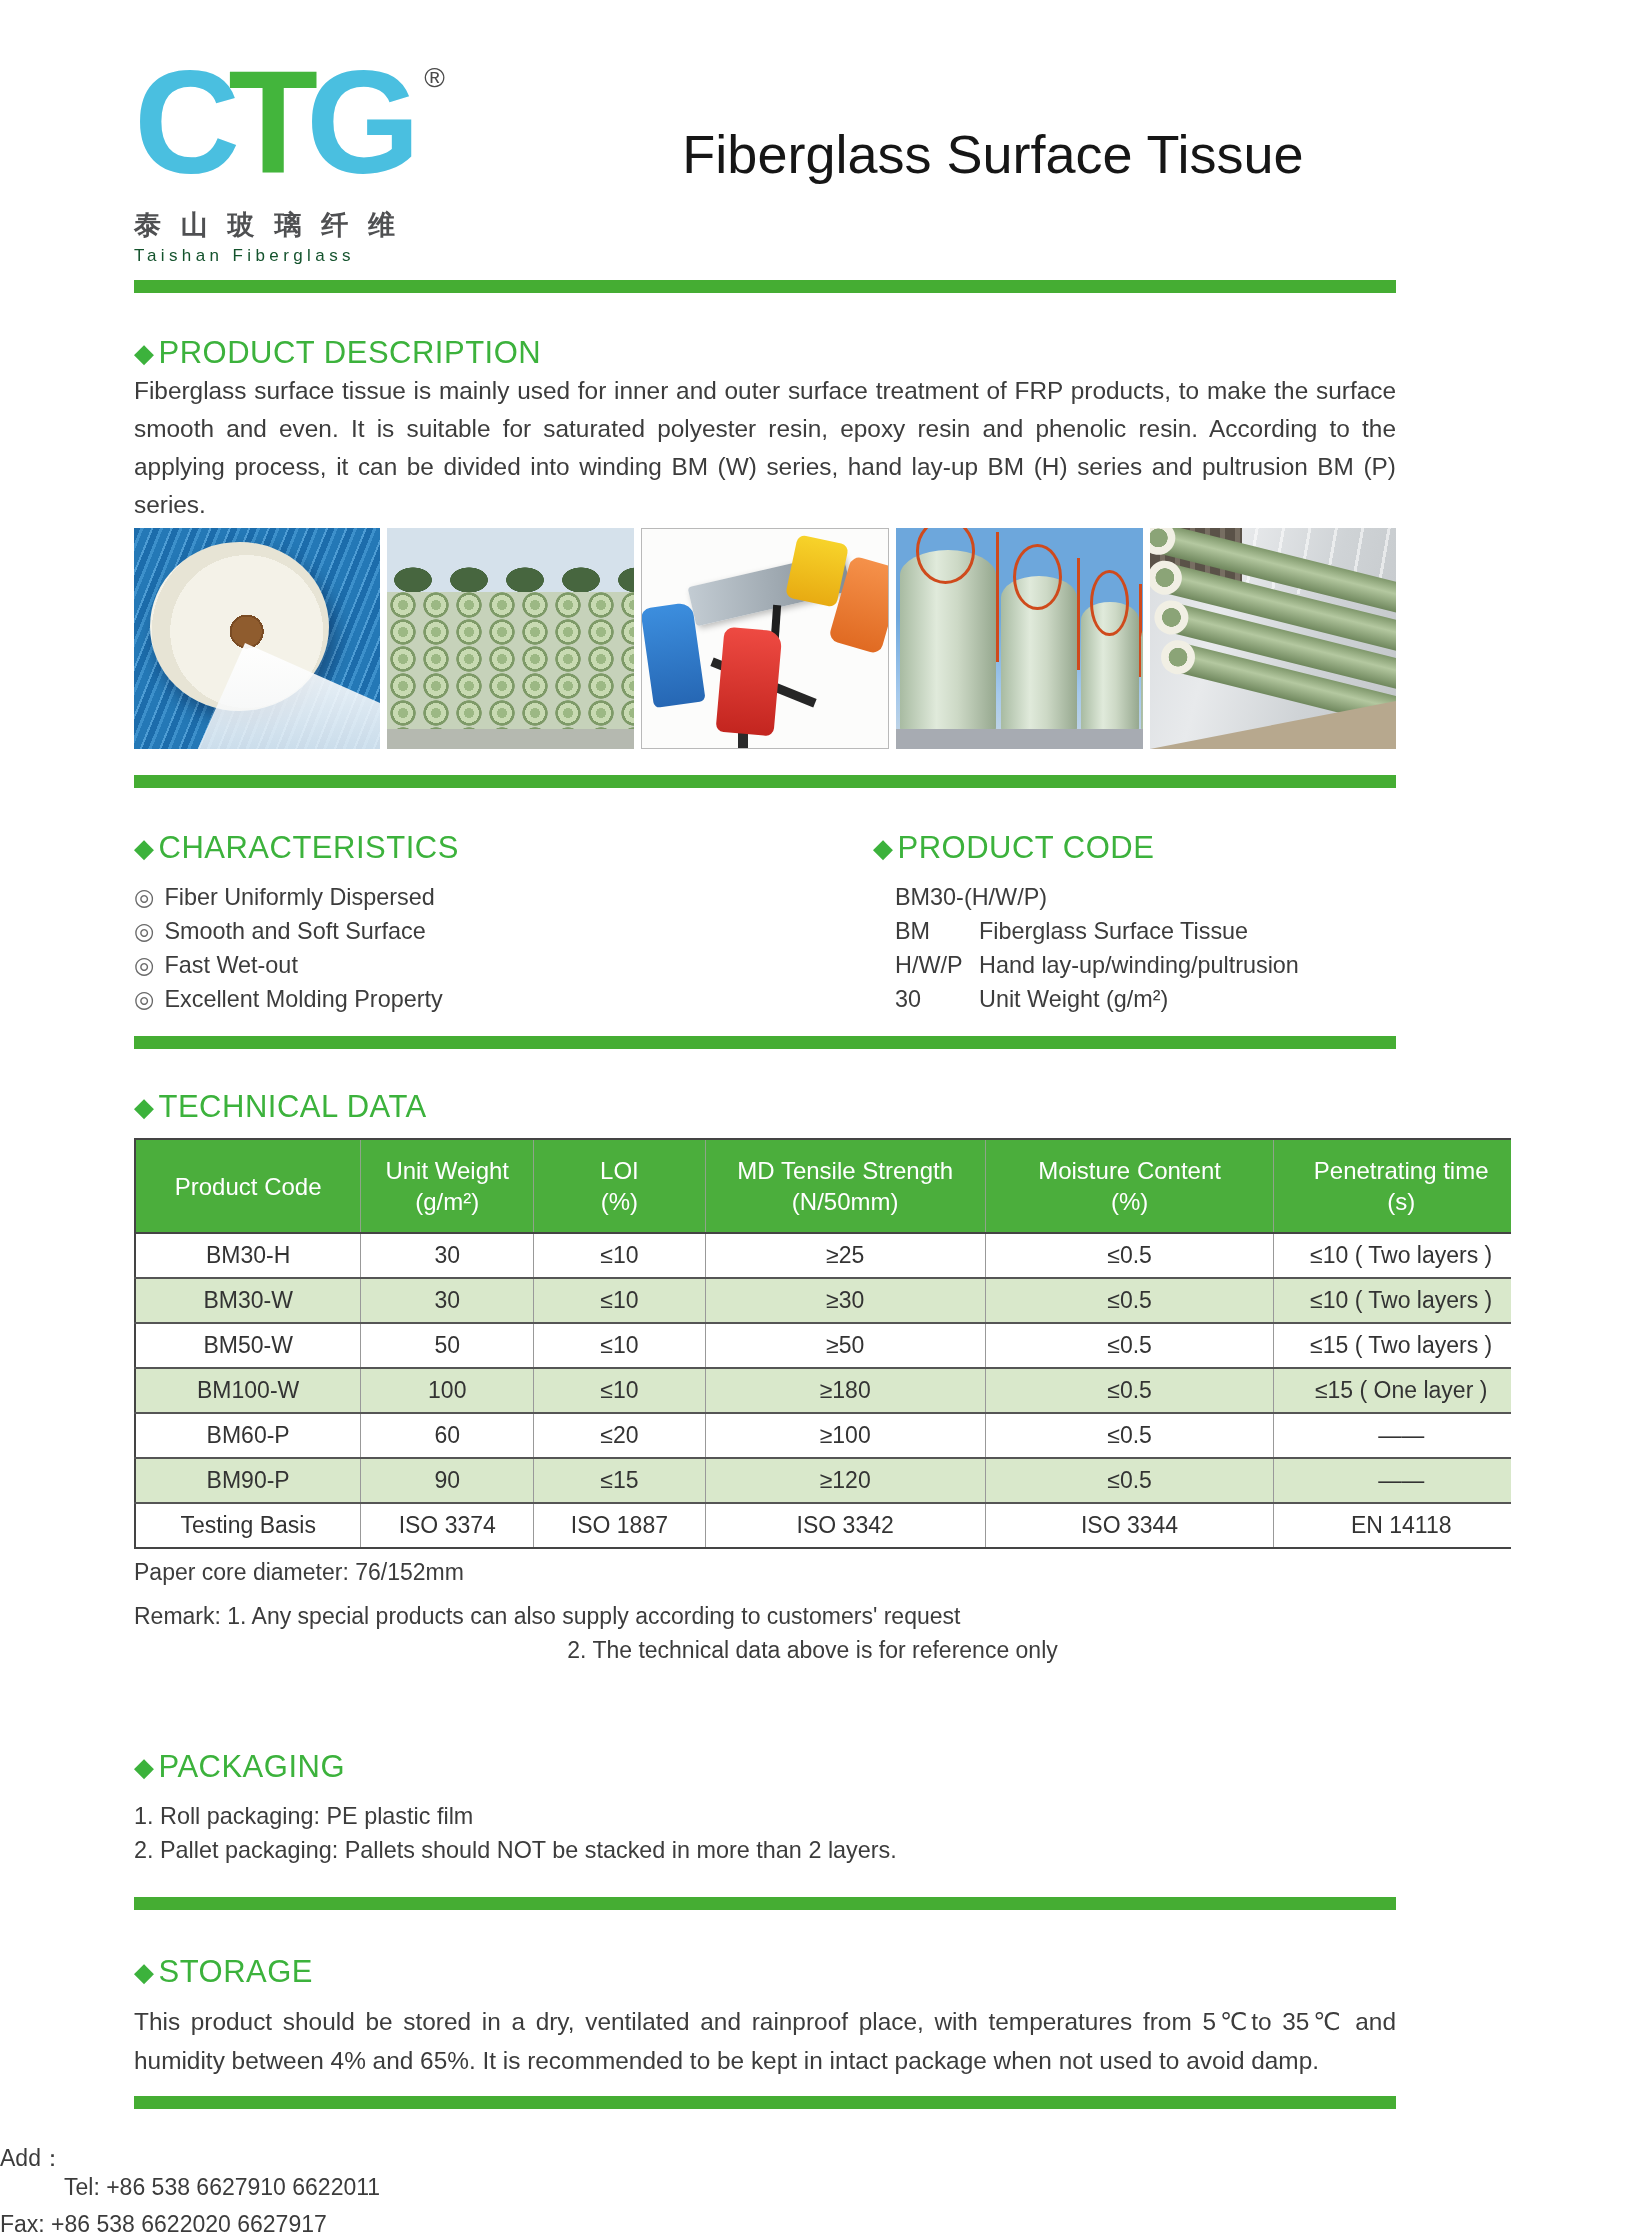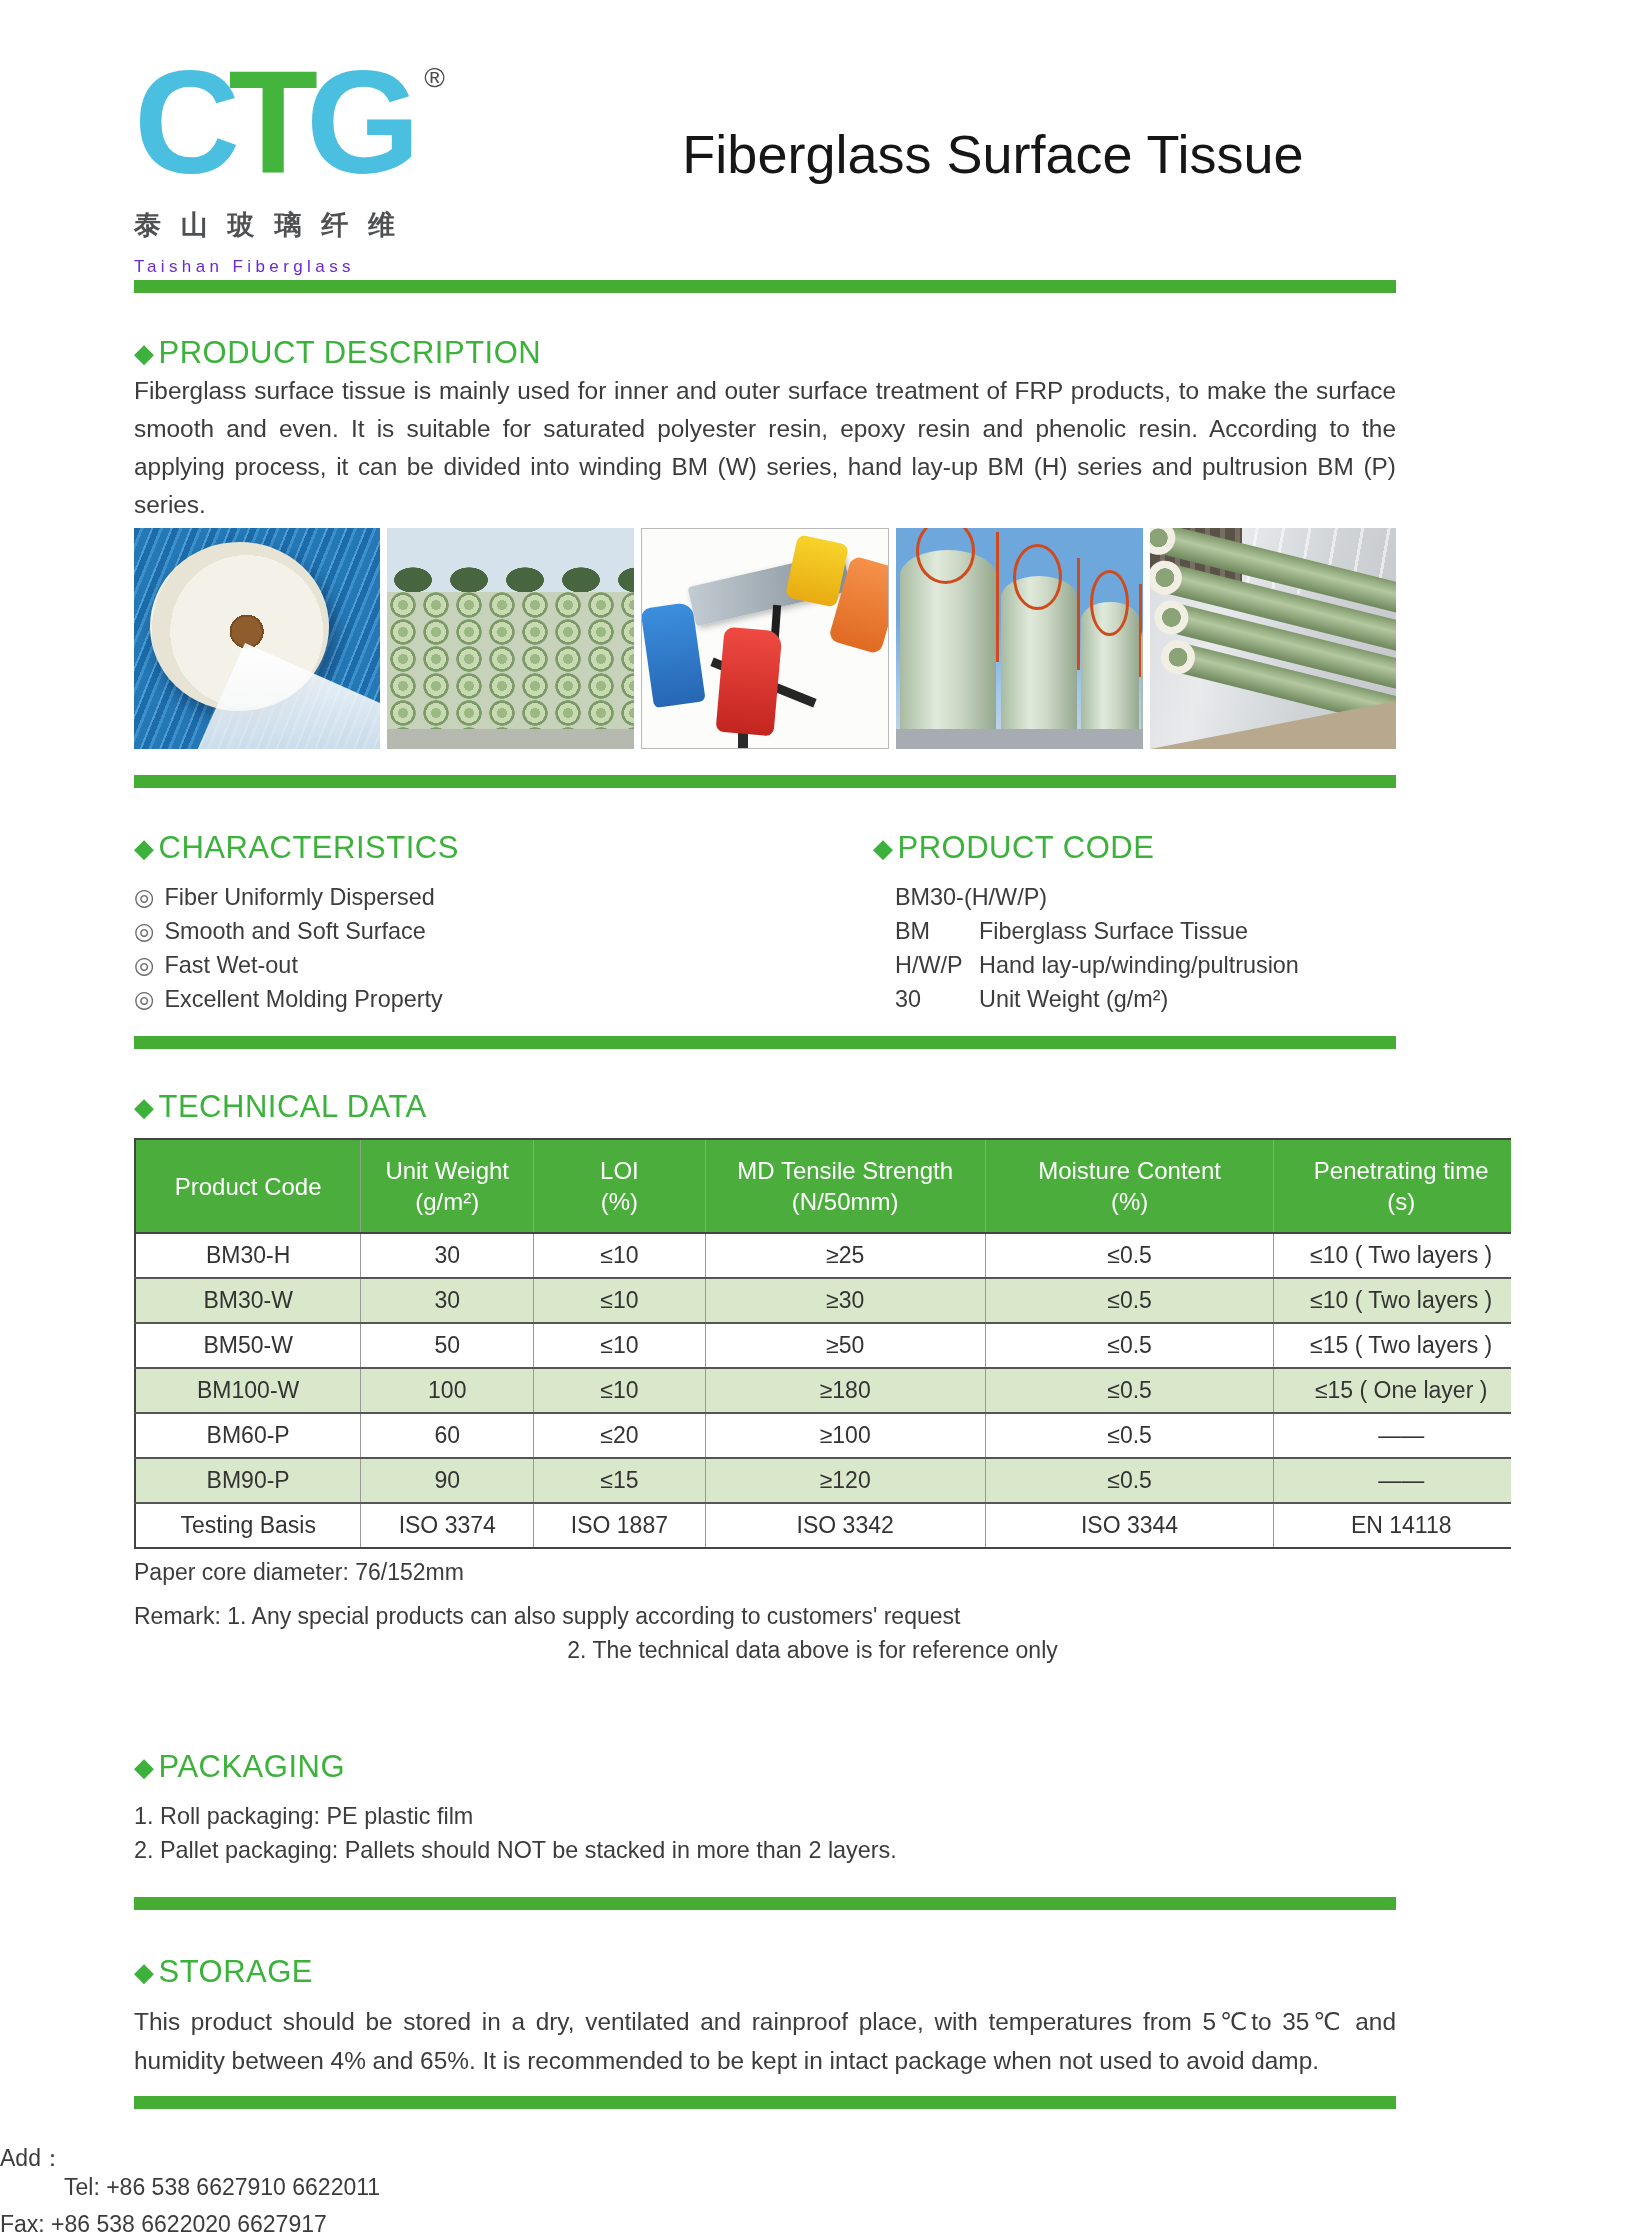--- a/index.html
+++ b/index.html
@@ -9,21 +9,21 @@
     font-family:"Liberation Sans","DejaVu Sans",sans-serif;color:#3b3b3b;
   }
   
   .header{position:relative;height:280px;}
   .logo{position:absolute;left:134px;top:48px;}
   .ctg{font-size:147px;font-weight:700;letter-spacing:-12px;line-height:149px;height:149px;white-space:nowrap;}
   .lc-blue{color:#4abfe0;}
   .lc-green{color:#43b53c;}
   .reg{display:inline-block;font-size:28px;font-weight:400;letter-spacing:0;color:#4a4a4a;position:relative;top:-86px;left:16px;}
   .cn-row{display:flex;justify-content:space-between;width:261px;margin-top:10px;font-size:27px;font-weight:600;color:#4f5052;}
-  .en-row{width:261px;margin-top:14px;font-size:17px;letter-spacing:4.4px;color:#6d28d9;white-space:nowrap;}
+  .en-row{width:261px;margin-top:3px;font-size:17px;letter-spacing:4.4px;color:#14532d;white-space:nowrap;}
   .doc-title{position:absolute;left:993px;top:123px;transform:translateX(-50%);font-size:54px;color:#161616;white-space:nowrap;}
   
   .rule{height:13px;background:#45ad33;margin:0 115px 0 134px;}
   .sec-head{display:flex;align-items:center;margin:0 115px 0 134px;font-size:31px;color:#3cb23c;letter-spacing:0.5px;white-space:nowrap;}
   .diamond{font-size:26px;margin-right:4px;color:#3cb23c;}
   .bodytext{margin:0 115px 0 134px;font-size:24.4px;line-height:38px;text-align:justify;color:#3c3c3c;}
   
   .photo-strip{display:flex;gap:7px;margin:4px 115px 0 134px;height:221px;}
   .ph{flex:1 1 0;position:relative;overflow:hidden;}
   .ph1{background:repeating-linear-gradient(112deg,#1c6cab 0 6px,#3d90cb 6px 9px,#2478b6 9px 16px,#4d9cd4 16px 18px);}

